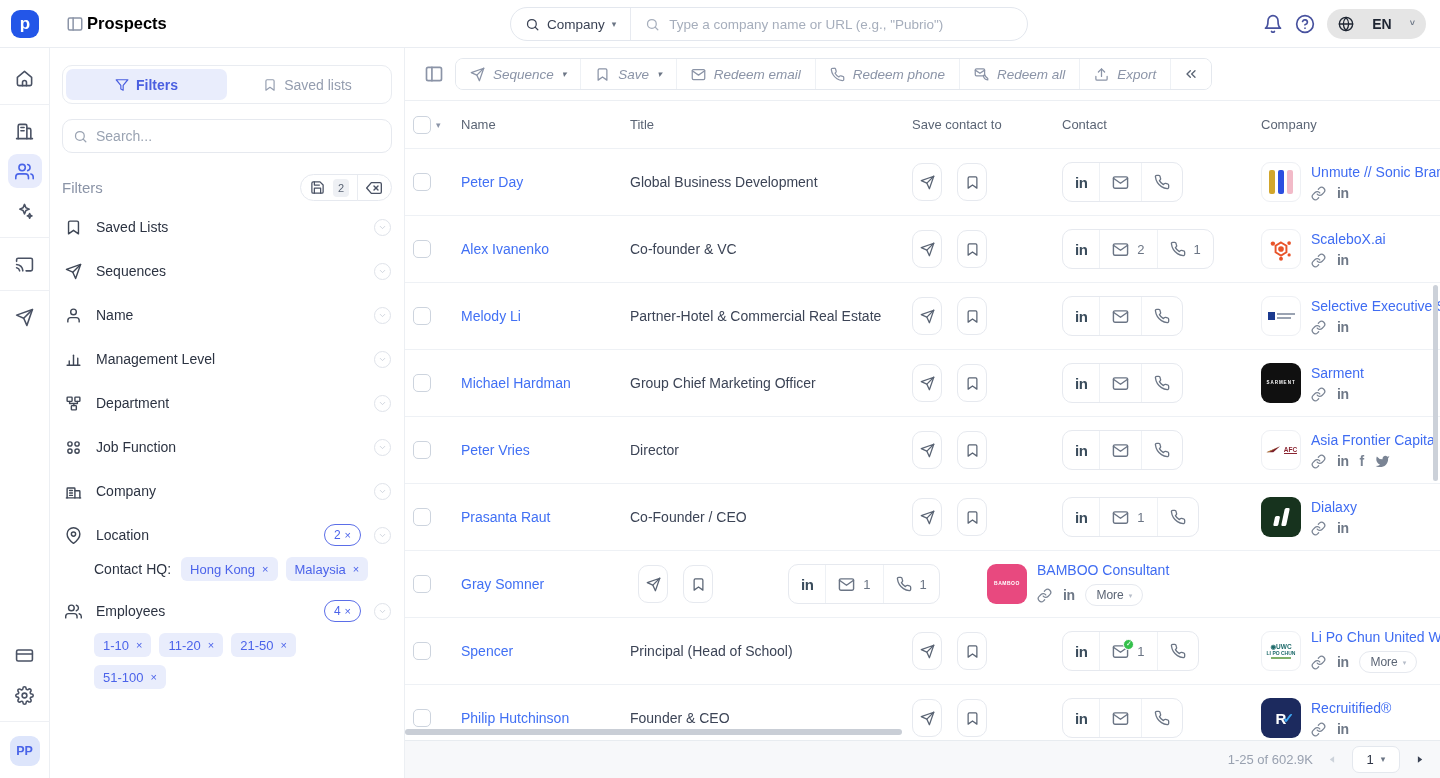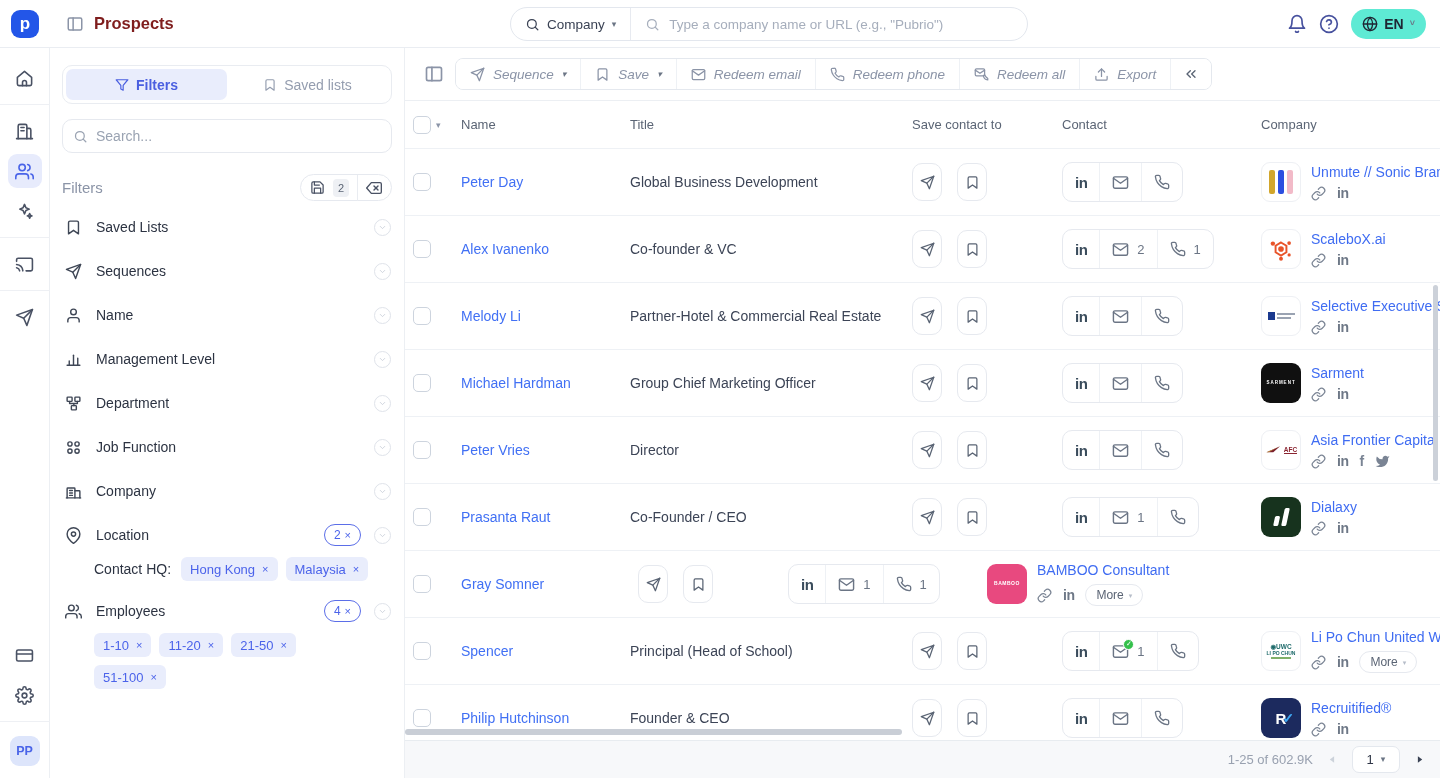--- a/index.html
+++ b/index.html
@@ -11,34 +11,34 @@
   .i17{width:17px;height:17px}.i18{width:18px;height:18px}.i20{width:20px;height:20px}
   .caret{font-size:9px; color:#6b7585; line-height:1}
   .ml-auto{margin-left:auto}
 
   
   .top{position:absolute; top:0; left:0; width:1440px; height:48px; background:#fff;
     border-bottom:1px solid #eaedf2; display:flex; align-items:center; z-index:6;}
   .logo-cell{width:50px; display:flex; justify-content:center;}
   .logo{width:28px;height:28px;border-radius:9px;background:#2356e8;color:#fff;font-weight:bold;
     font-size:17px;display:flex;align-items:center;justify-content:center;}
-  .pg-title{font-size:16.5px;font-weight:bold;color:#7f1d1d;margin-left:10px}
+  .pg-title{font-size:16.5px;font-weight:bold;color:#000000;margin-left:3px}
   .top .panel-i{color:#8b94a7;margin-left:16px}
   .gsearch{position:absolute;left:510px;top:7px;width:518px;height:34px;border:1px solid #e3e7ee;
     border-radius:18px;display:flex;align-items:center;background:#fff;}
   .scope{display:flex;align-items:center;gap:7px;padding:0 14px;height:100%;
     border-right:1px solid #e7eaf0;font-size:13.5px;color:#3a4254;cursor:pointer;}
   .scope .icon{color:#3a4254}
   .gs-in{flex:1;display:flex;align-items:center;gap:9px;padding:0 14px;}
   .gs-in .icon{color:#a6aebc}
   .gs-in input{border:none;outline:none;flex:1;font-size:13.5px;color:#3a4254;font-family:inherit;}
   .gs-in input::placeholder{color:#a6aebc}
   .top-right{margin-left:auto;display:flex;align-items:center;gap:12px;padding-right:14px;}
   .top-right .ic-btn{color:#47519e;cursor:pointer}
-  .lang{display:flex;align-items:center;gap:6px;background:#5eead4;border-radius:16px;height:30px;
+  .lang{display:flex;align-items:center;gap:18px;background:#e5e5e5;border-radius:16px;height:30px;
     padding:0 11px;font-size:14px;font-weight:bold;color:#1f2633;cursor:pointer;}
   .lang .icon{color:#1f2633}
 
   
   .rail{position:absolute;left:0;top:48px;bottom:0;width:50px;border-right:1px solid #eceff3;
     display:flex;flex-direction:column;align-items:center;padding:10px 4px 12px;background:#fff;z-index:5;}
   .rail-item{width:34px;height:34px;border-radius:9px;display:flex;align-items:center;justify-content:center;
     color:#4a5264;margin:3px 0;cursor:pointer;}
   .rail-item .icon{width:19px;height:19px}
   .rail-item.active{background:#e7ebfc;color:#4a64e8;}

